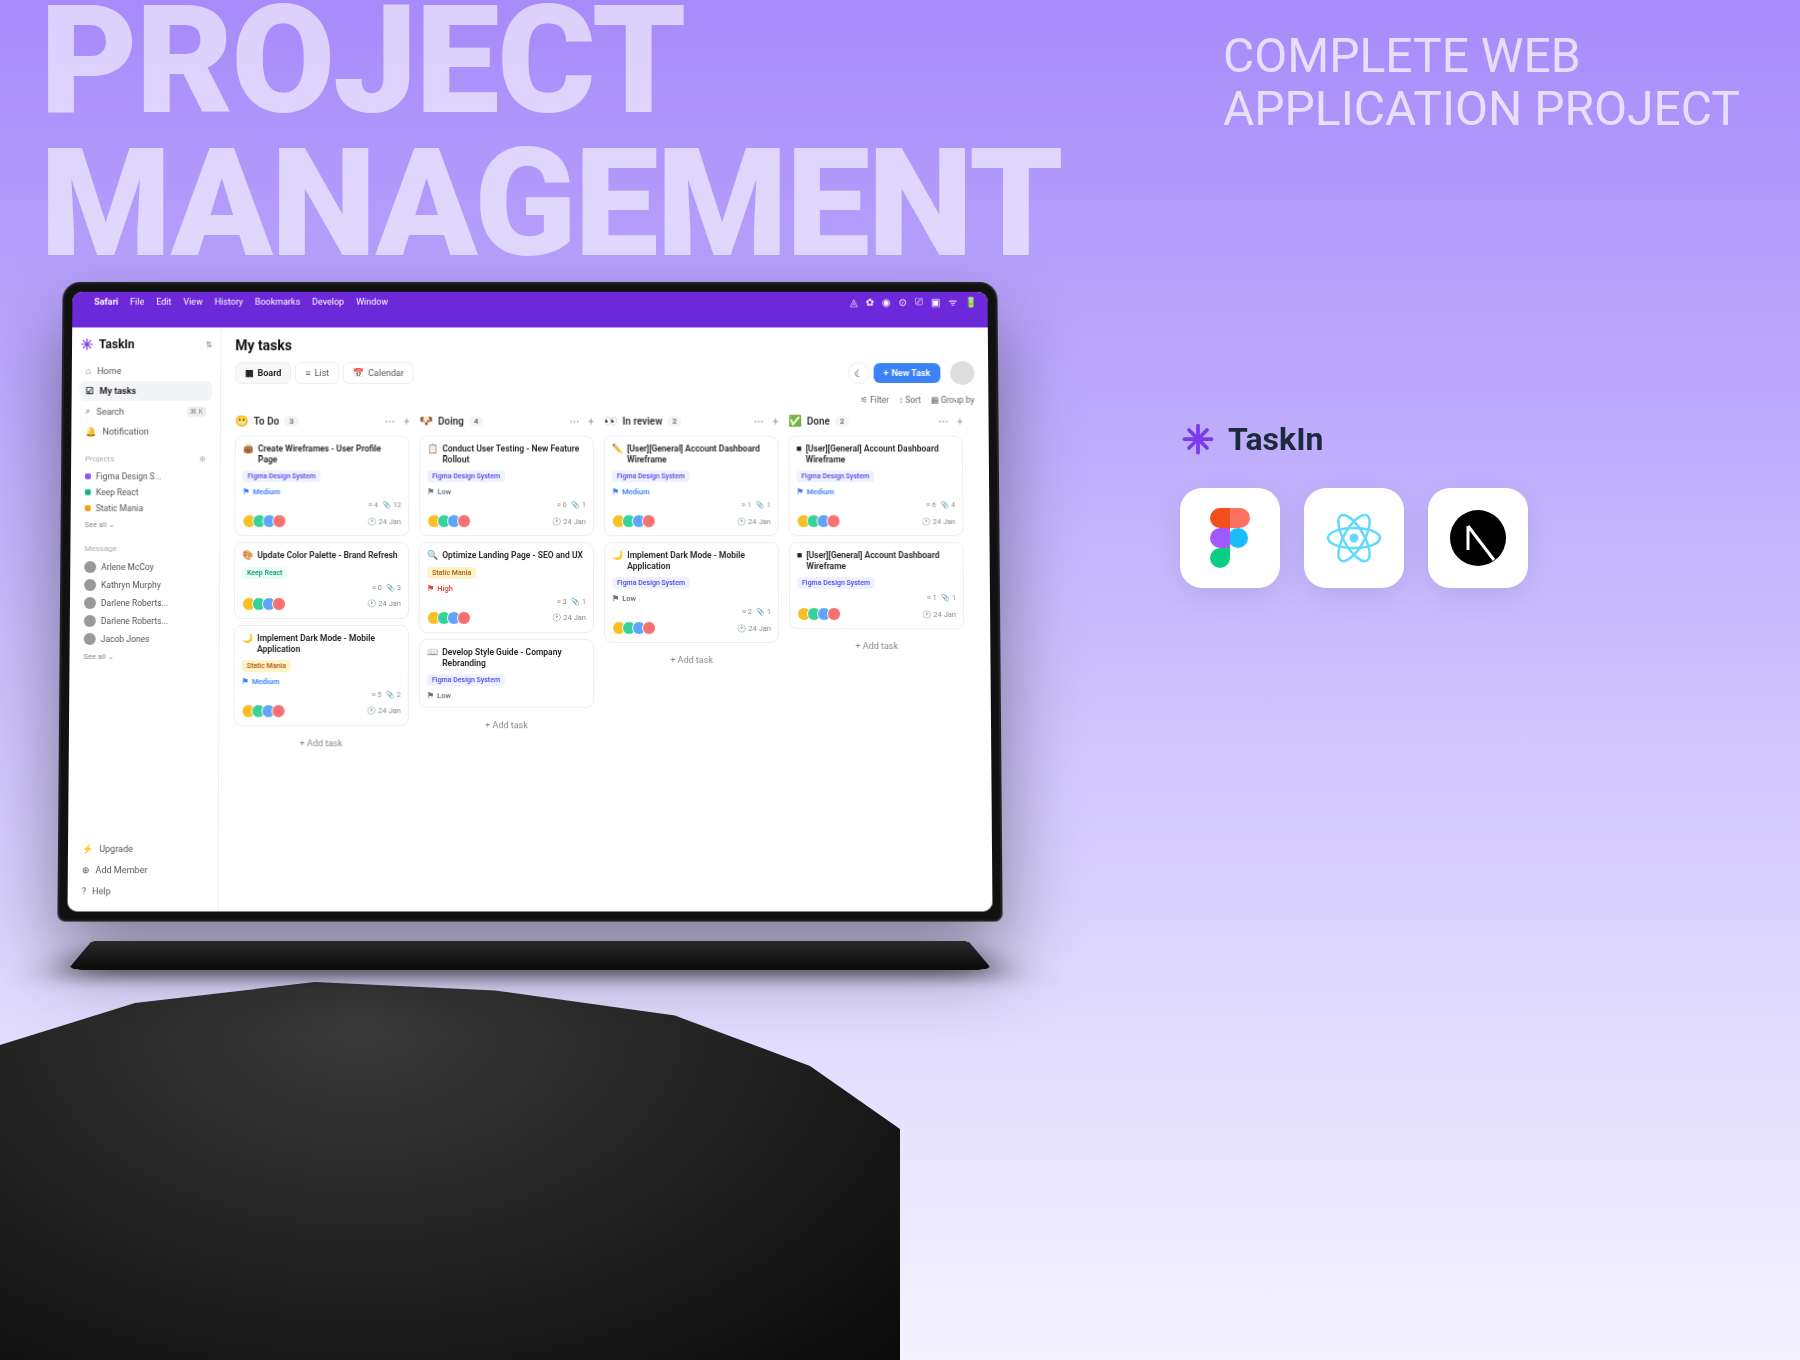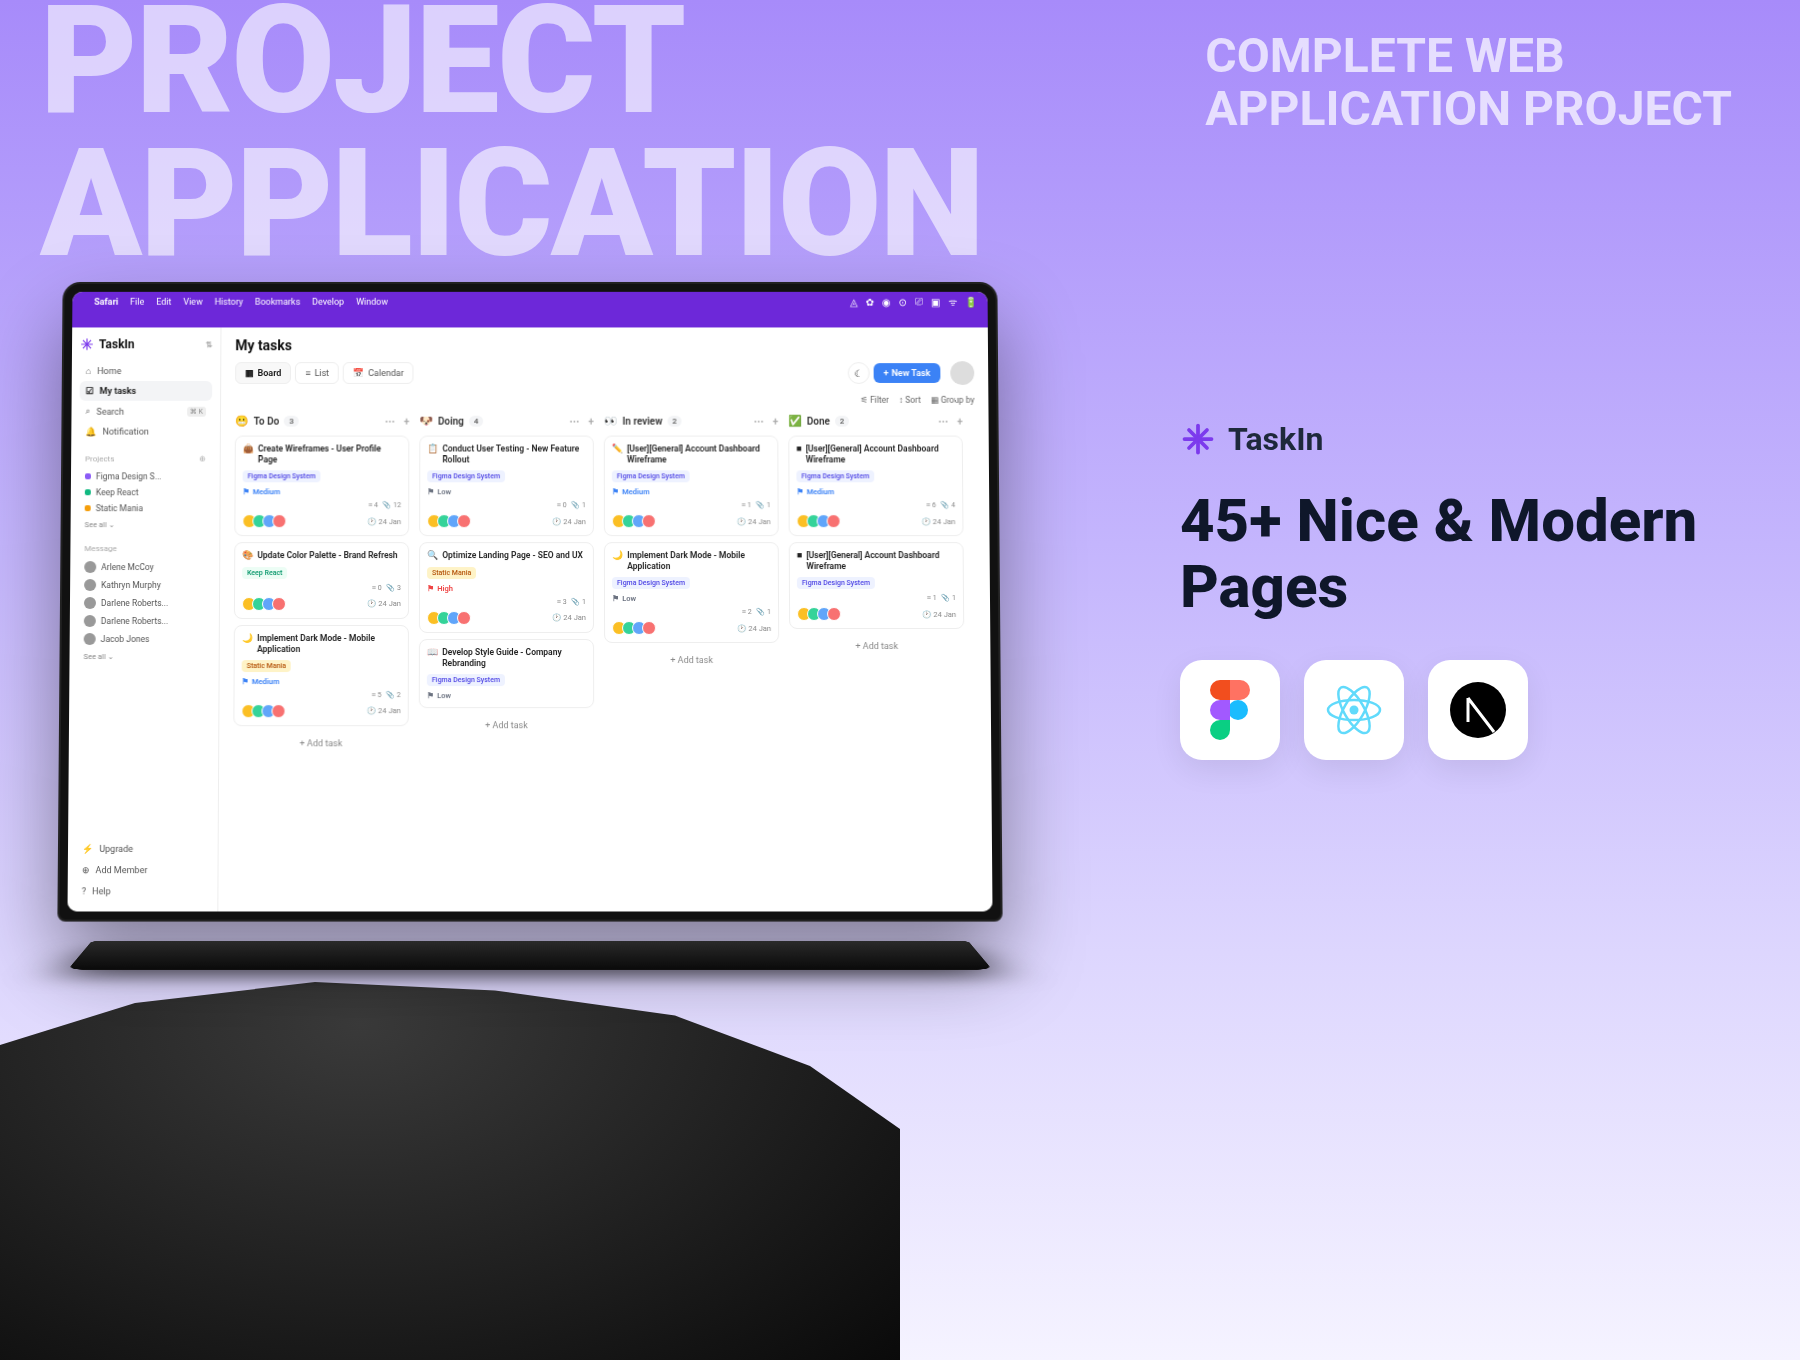--- a/index.html
+++ b/index.html
@@ -1,19 +1,19 @@
 <!DOCTYPE html>
 <html><head>
 <meta charset="utf-8">
 <style>
 *{box-sizing:border-box;margin:0;padding:0;font-family:-apple-system,BlinkMacSystemFont,"Segoe UI",Roboto,sans-serif}
 body{width:1800px;height:1360px;background:linear-gradient(180deg,#a78bfa 0%,#c4b5fd 40%,#ddd6fe 70%,#f5f3ff 100%);overflow:hidden;position:relative}
 .hero-text{position:absolute;top:-10px;left:40px;color:rgba(255,255,255,0.6);font-weight:900;font-size:150px;letter-spacing:-2px;line-height:0.95}
 .hero-text .line2{font-size:150px}
-.hero-sub{position:absolute;top:30px;right:68px;color:rgba(255,255,255,0.7);font-weight:700;font-size:48px;line-height:1.1;text-align:left}
+.hero-sub{position:absolute;top:30px;right:60px;color:rgba(255,255,255,0.7);font-weight:400;font-size:48px;line-height:1.1;text-align:left}
 .laptop{position:absolute;top:280px;left:60px;width:940px;height:640px;background:#111;border-radius:18px 18px 8px 8px;border:2px solid #222;padding:8px;transform:perspective(2000px) rotateX(2deg);box-shadow:0 40px 80px rgba(0,0,0,0.4)}
 .screen{width:100%;height:100%;background:#fff;border-radius:10px;overflow:hidden;display:flex;flex-direction:column;font-size:10px}
 .menubar{background:#6d28d9;color:#fff;display:flex;align-items:center;gap:12px;padding:4px 10px;font-size:9px;height:20px}
 .menubar .apple{font-size:11px}
 .menubar .right{margin-left:auto;display:flex;gap:8px;align-items:center}
 .menubar .right span{font-size:10px}
 .browser-bar{background:#6d28d9;height:16px}
 .app{flex:1;display:flex;background:#fff;overflow:hidden}
 .sidebar{width:150px;border-right:1px solid #eee;padding:10px 8px;display:flex;flex-direction:column;gap:2px;font-size:9px;color:#444}
 .sb-brand{display:flex;align-items:center;gap:5px;font-weight:700;font-size:12px;color:#111;margin-bottom:8px}
@@ -75,21 +75,21 @@
 .mk-icons{display:flex;gap:24px}
 .mk-icon{width:100px;height:100px;background:#fff;border-radius:22px;display:flex;align-items:center;justify-content:center;box-shadow:0 10px 30px rgba(0,0,0,0.08)}
 .rock{position:absolute;bottom:0;left:0;width:900px;height:420px;background:radial-gradient(ellipse at 40% 20%,#3a3a3a,#0a0a0a);clip-path:polygon(0 25%,15% 15%,35% 10%,55% 12%,75% 18%,90% 30%,100% 45%,100% 100%,0 100%);z-index:-1}
 .laptop-base{position:absolute;top:900px;left:80px;width:900px;height:110px;background:linear-gradient(180deg,#2a2a2a,#0a0a0a);border-radius:6px 6px 14px 14px;transform:perspective(2000px) rotateX(75deg);box-shadow:0 30px 50px rgba(0,0,0,0.5)}
 </style>
 </head>
 <body>
 
 <div class="hero-text">
   <div>PROJECT</div>
-  <div class="line2">APPLICATION</div>
+  <div class="line2">MANAGEMENT</div>
 </div>
 <div class="hero-sub">
   <div>COMPLETE WEB</div>
   <div>APPLICATION PROJECT</div>
 </div>
 
 <div class="rock"></div>
 
 <div class="laptop">
 <div class="screen">
@@ -527,21 +527,20 @@
     <svg viewBox="0 0 24 24">
         <g stroke="#7c3aed" stroke-width="2.5" stroke-linecap="round">
           <line x1="12" y1="3" x2="12" y2="21"></line>
           <line x1="3" y1="12" x2="21" y2="12"></line>
           <line x1="6" y1="6" x2="18" y2="18"></line>
           <line x1="18" y1="6" x2="6" y2="18"></line>
         </g>
       </svg>
     <span>TaskIn</span>
   </div>
-  <div class="mk-headline">45+ Nice &amp; Modern Pages</div>
   <div class="mk-icons">
     <div class="mk-icon">
       <svg width="40" height="60" viewBox="0 0 40 60">
           <circle cx="28" cy="30" r="10" fill="#1abcfe"></circle>
           <path d="M10 0h10v20H10a10 10 0 010-20z" fill="#f24e1e"></path>
           <path d="M20 0h10a10 10 0 010 20H20z" fill="#ff7262"></path>
           <path d="M10 20h10v20H10a10 10 0 010-20z" fill="#a259ff"></path>
           <path d="M10 40h10v10a10 10 0 11-10-10z" fill="#0acf83"></path>
         </svg>
     </div>

